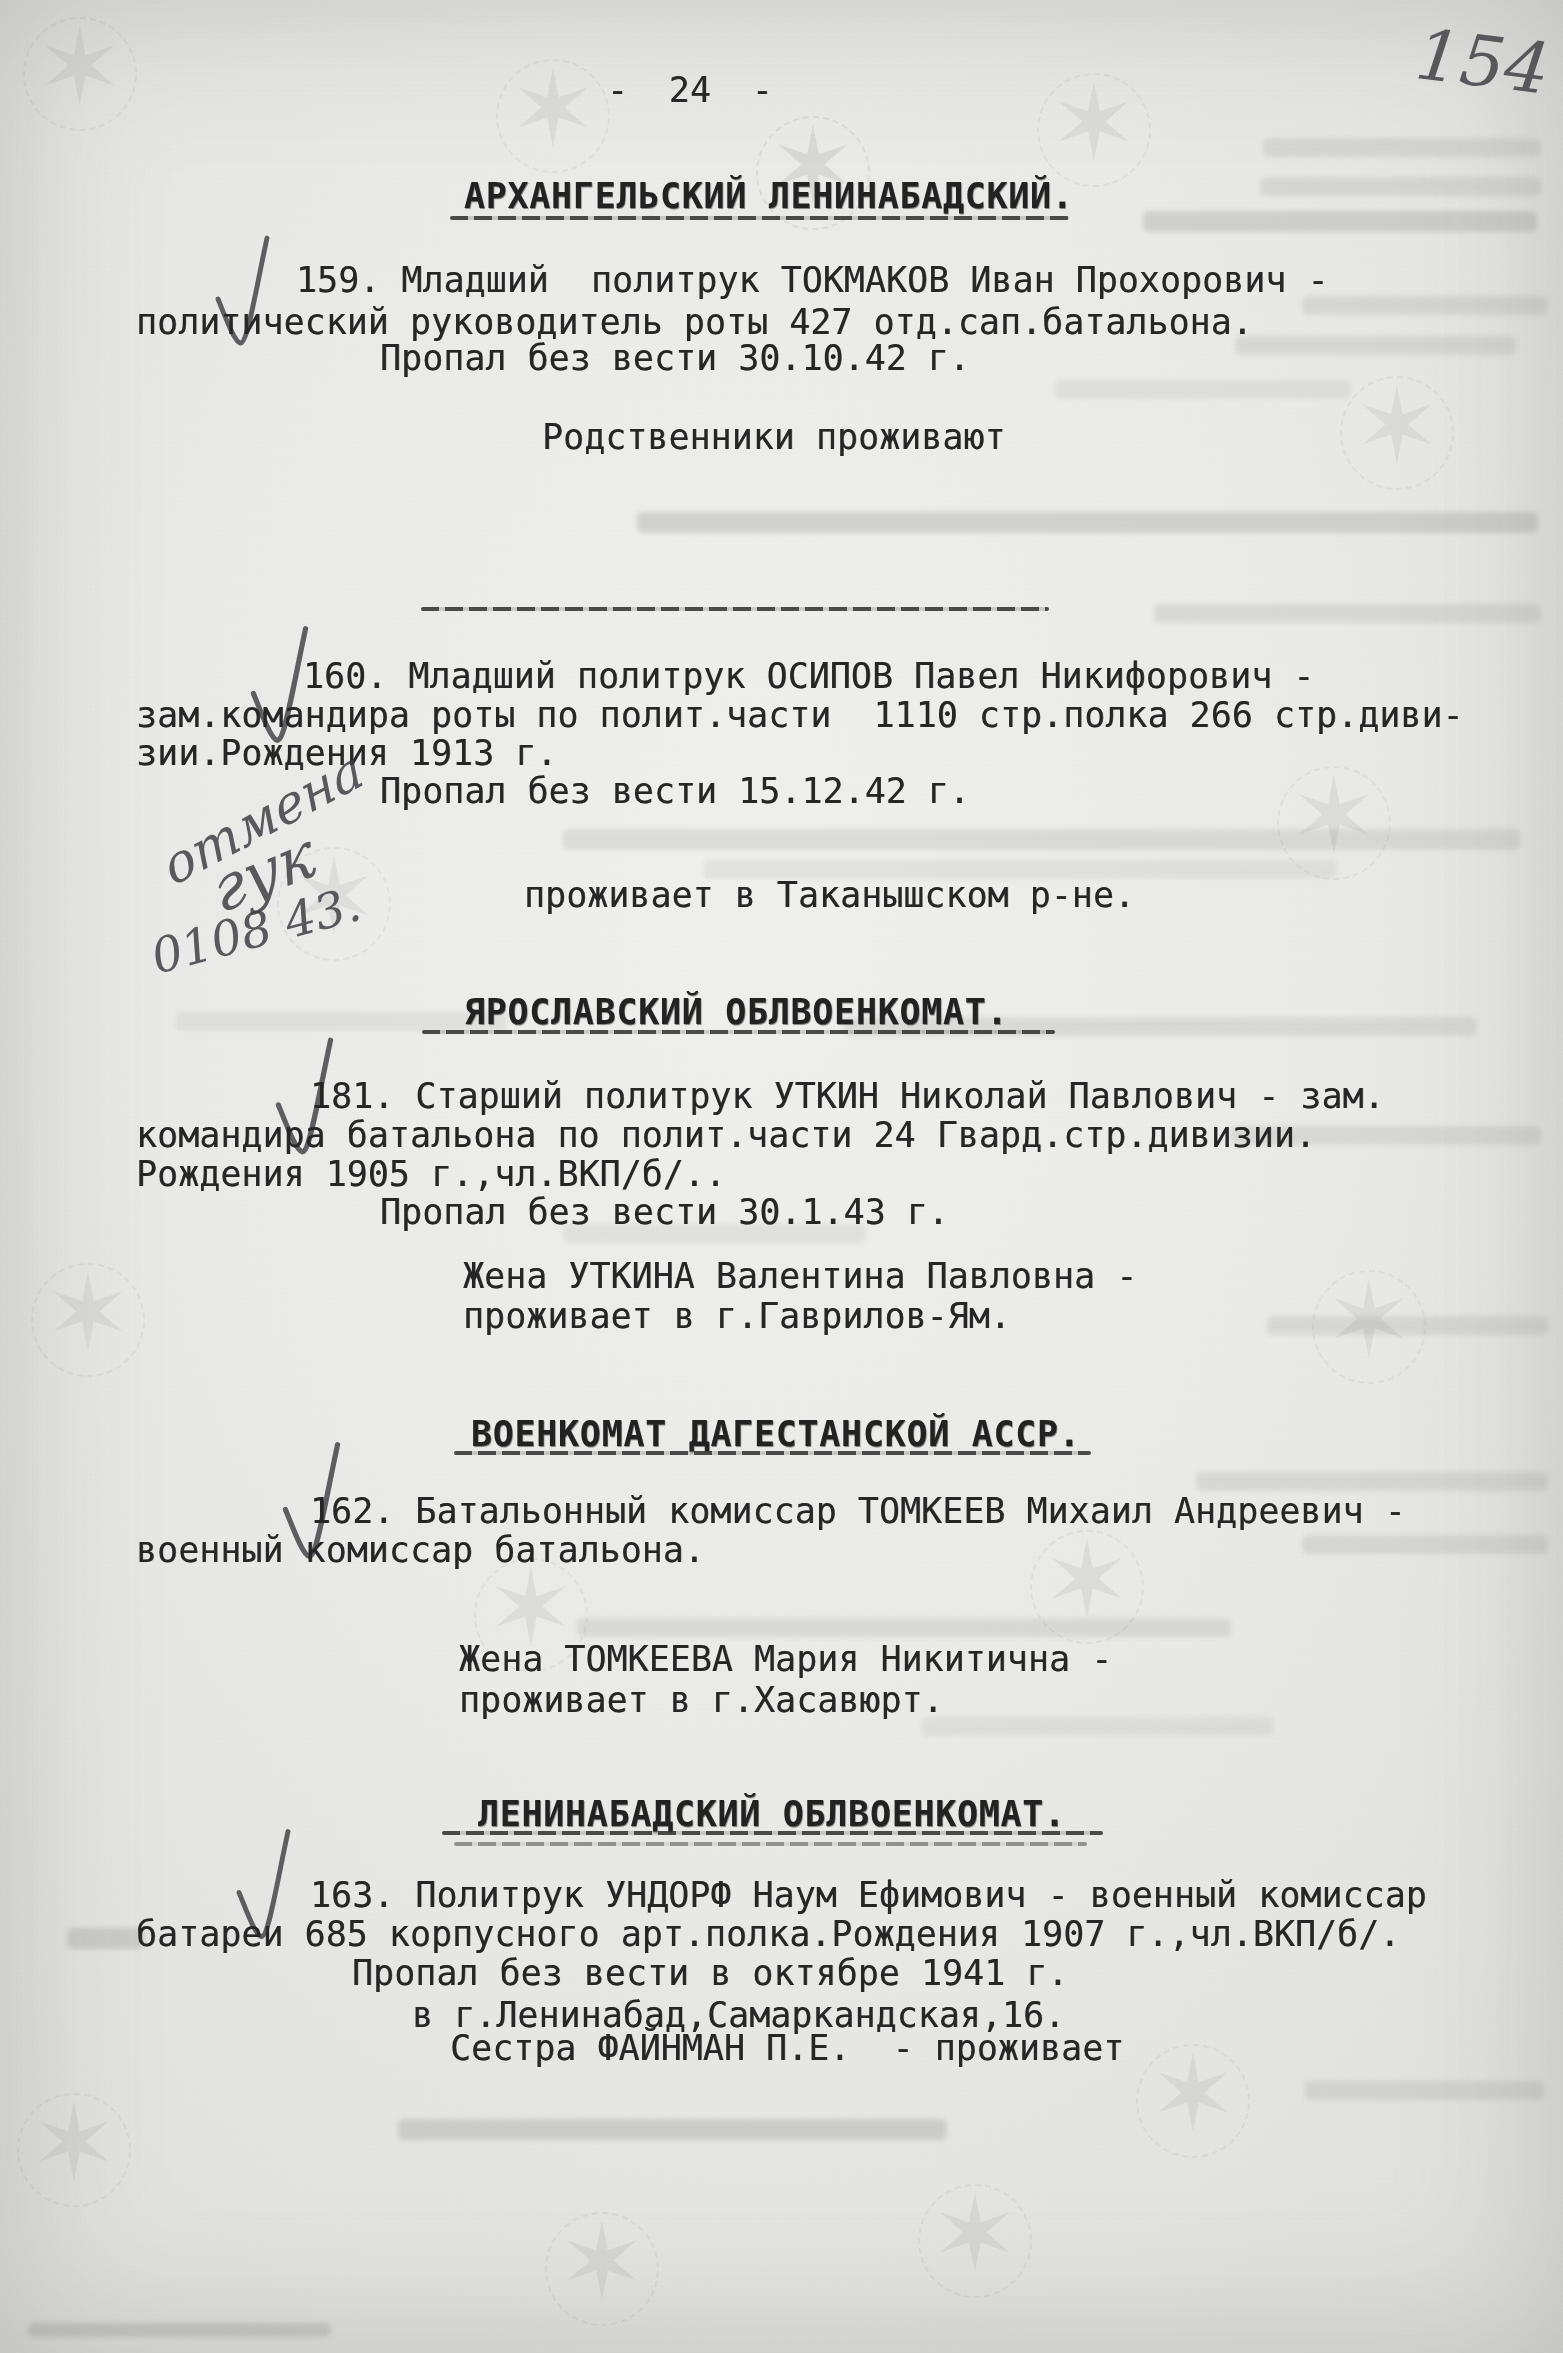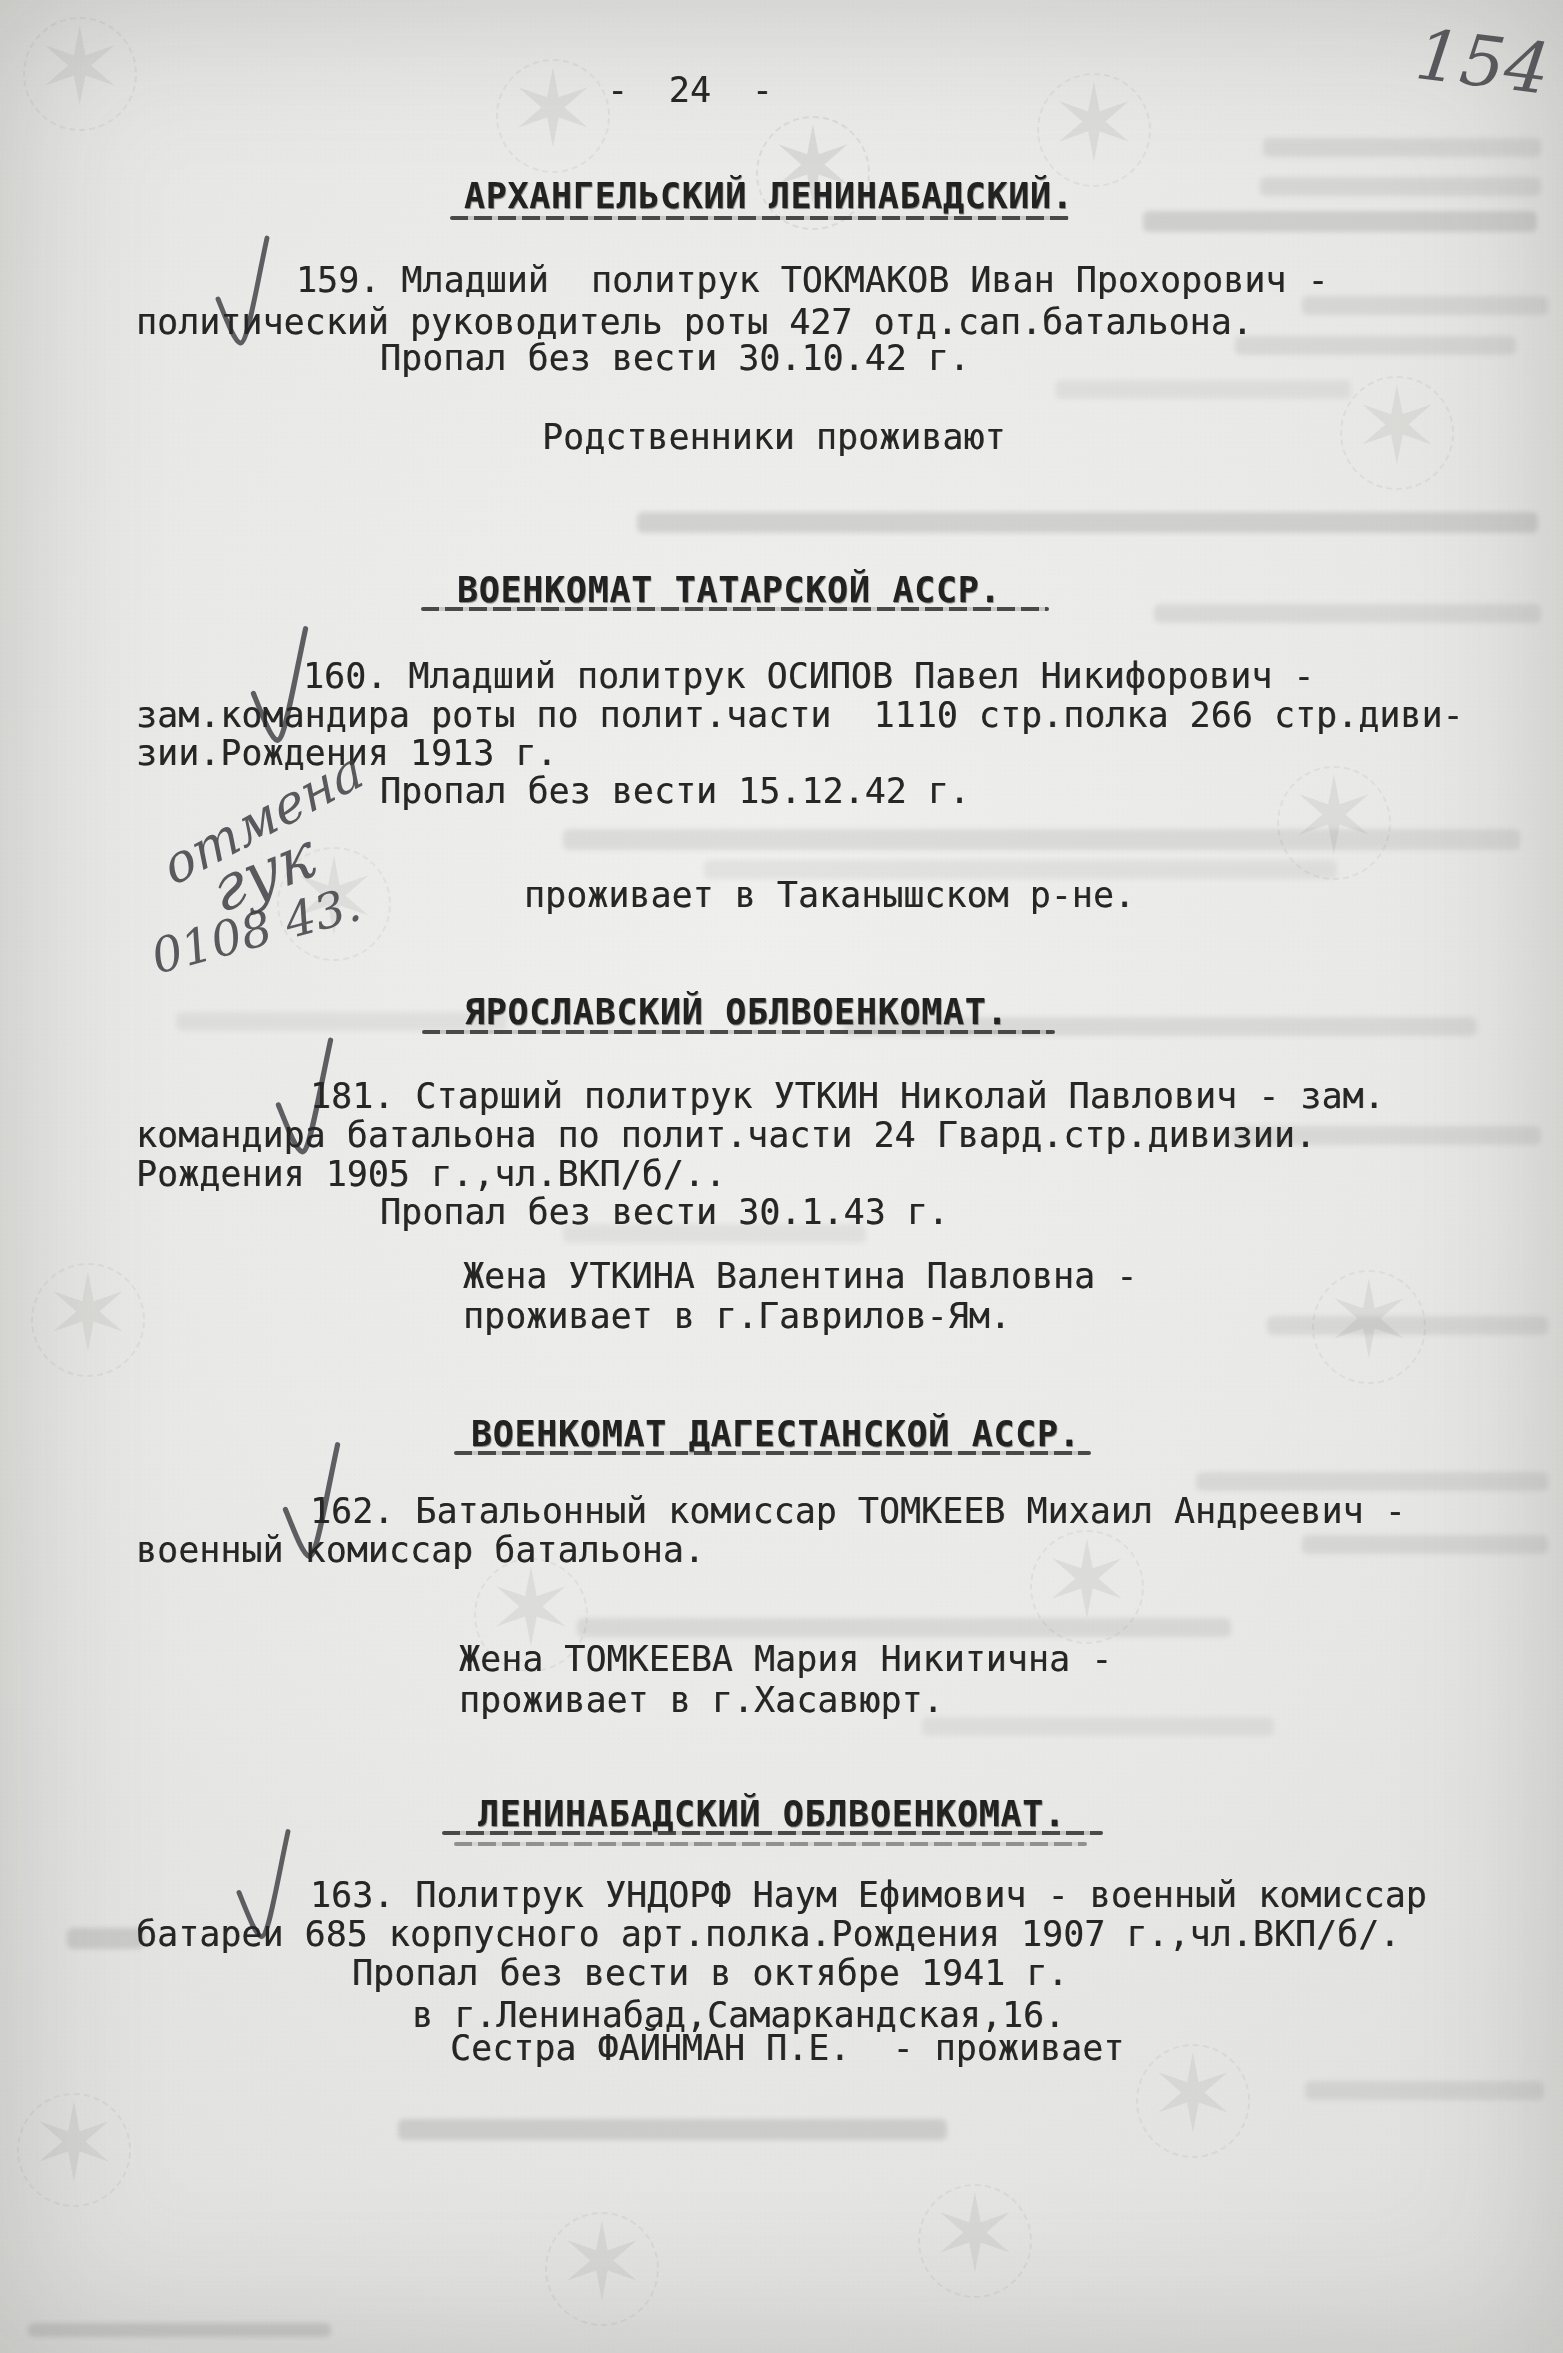--- a/index.html
+++ b/index.html
@@ -134,21 +134,20 @@
   <div class="head" style="left:464px;top:176px">АРХАНГЕЛЬСКИЙ ЛЕНИНАБАДСКИЙ.</div>
   <div class="rule" style="left:450px;top:216px;width:619px"></div>
   <svg class="check" style="left:211px;top:232px" width="63" height="120" viewBox="0 0 90 170">
       <path d="M10 95 C24 130 34 156 42 158 C52 158 62 92 80 8" fill="none" stroke="#45454a" stroke-width="7" stroke-linecap="round" opacity="0.85"></path>
     </svg>
   <div class="line" style="left:296px;top:262px">159. Младший  политрук ТОКМАКОВ Иван Прохорович -</div>
   <div class="line" style="left:136px;top:304px">политический руководитель роты 427 отд.сап.батальона.</div>
   <div class="line" style="left:380px;top:340px">Пропал без вести 30.10.42 г.</div>
   <div class="line" style="left:542px;top:419px">Родственники проживают</div>
 
-  <div class="head" style="left:457px;top:570px">ВОЕНКОМАТ ТАТАРСКОЙ АССР.</div>
   <div class="rule" style="left:421px;top:607px;width:628px"></div>
   <svg class="check" style="left:246px;top:619px" width="67" height="134" viewBox="0 0 90 170">
       <path d="M10 95 C24 130 34 156 42 158 C52 158 62 92 80 8" fill="none" stroke="#45454a" stroke-width="7" stroke-linecap="round" opacity="0.85"></path>
     </svg>
   <div class="line" style="left:303px;top:658px">160. Младший политрук ОСИПОВ Павел Никифорович -</div>
   <div class="line" style="left:136px;top:697px">зам.командира роты по полит.части  1110 стр.полка 266 стр.диви-</div>
   <div class="line" style="left:136px;top:735px">зии.Рождения 1913 г.</div>
   <div class="line" style="left:380px;top:773px">Пропал без вести 15.12.42 г.</div>
   <div class="line" style="left:524px;top:877px">проживает в Таканышском р-не.</div>
 

